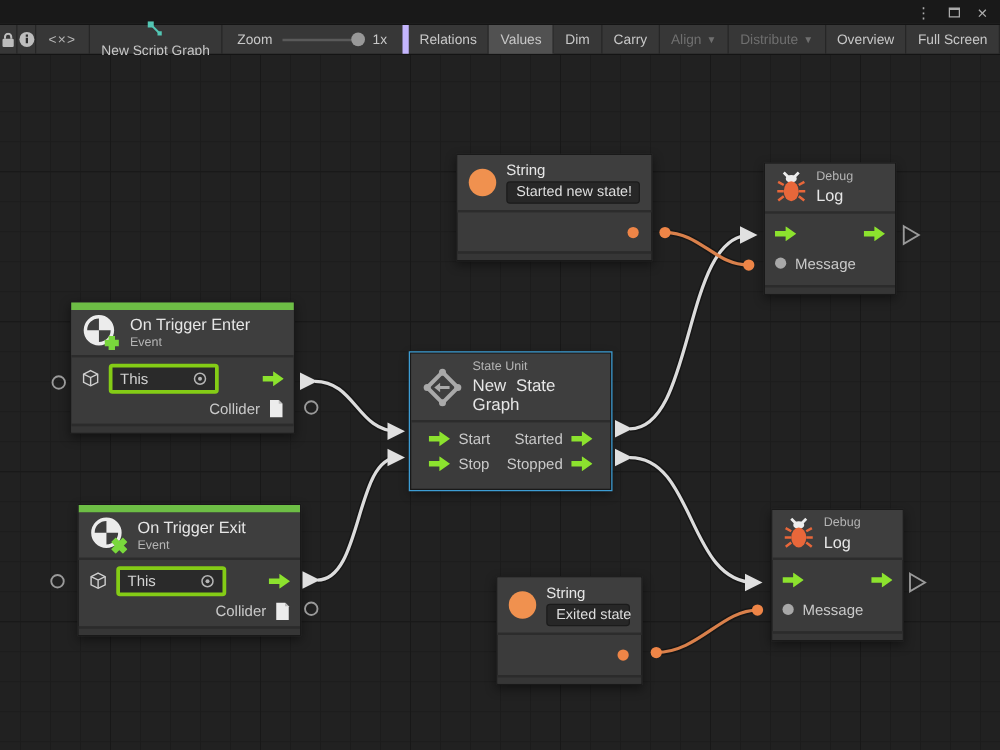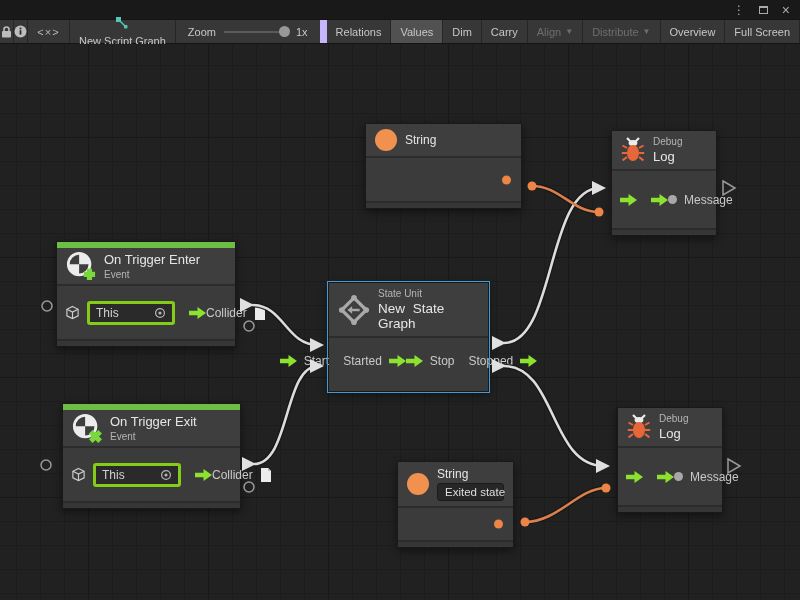--- a/index.html
+++ b/index.html
@@ -20,21 +20,21 @@
   .toolbar { position:absolute; left:0; top:19px; width:800px; height:25px;
              background:#373737; border-top:1px solid #141414; border-bottom:1px solid #141414;
              display:flex; align-items:stretch; font-size:11px; color:#c8c8c8; }
   .tb-item { display:flex; align-items:center; justify-content:center;
              border-right:1px solid #262626; padding:0 9px; white-space:nowrap; }
   .tb-item.sq { width:27px; padding:0; }
   .tb-item.active { background:#515151; }
   .tb-item.disabled { color:#6f6f6f; }
   .tb-caret { font-size:8px; margin-left:4px; }
   .code-glyph { color:#b7b7b7; letter-spacing:1px; }
-  .zoom-group { display:flex; align-items:center; gap:8px; padding:0 12px; border-right:7px solid #c4b5fd; }
+  .zoom-group { display:flex; align-items:center; gap:8px; padding:0 12px; border-right:5px solid #c4b5fd; }
   .zoom-track { position:relative; width:64px; height:2px; background:#5a5a5a; }
   .zoom-handle { position:absolute; right:-2px; top:-4.5px; width:11px; height:11px;
                  border-radius:50%; background:#989898; }
   .graph-name { gap:6px; }
 
   
   .canvas { position:absolute; left:0; top:44px; width:800px; height:556px;
             background-color:#212121;
             background-image:
               linear-gradient(to right,#181818 1px,transparent 1px),
@@ -49,21 +49,21 @@
   .node { position:absolute; z-index:2; background:#3b3b3b; border:1px solid #191919;
           box-shadow:0 3px 8px rgba(0,0,0,.45); display:flex; flex-direction:column; }
   .node.selected { outline:1px solid #3d9dd4;align-items:center; }
   .stripe { height:6px; background:#6dbe45; flex:none; }
   .hdr { display:flex; align-items:center; gap:8px; padding:5px 9px;
          background:#3e3e3e; border-bottom:2px solid #2c2c2c; flex:none; }
   .hdr-col { display:flex; flex-direction:column; gap:2px; min-width:0; }
   .cat { font-size:10px; color:#b5b5b5; }
   .ttl { font-size:13px; color:#e6e6e6; }
   .ttl.spaced { font-size:13.5px; word-spacing:4px; }
-  .rows { flex:1; display:flex; flex-direction:row; justify-content:space-evenly; padding:0 8px; }
+  .rows { flex:1; display:flex; flex-direction:column; justify-content:space-evenly; padding:0 8px; }
   .row { display:flex; align-items:center; gap:7px; font-size:12px; color:#c9c9c9; }
   .row .spacer { flex:1; }
   .ftr { flex:none; height:7px; background:#363636; border-top:2px solid #2b2b2b; margin-top:auto; }
   .orange-ball { width:22px; height:22px; border-radius:50%; background:#f0914f; flex:none; }
   .str-field { background:#272727; border:1px solid #1b1b1b; border-radius:3px;
                padding:2px 7px; font-size:11.5px; color:#dedede; white-space:nowrap; }
   .this-field { background:#2a2a2a; border:3px solid #84cc16; border-radius:3px;
                 padding:2px 6px; font-size:12px; color:#d2d2d2; display:flex;
                 align-items:center; justify-content:space-between; width:88px; }
   .dot-port { width:9px; height:9px; border-radius:50%; flex:none; }
@@ -138,20 +138,21 @@
   <div class="tb-item">Full Screen</div>
 </div>
 
 <div class="canvas">
 
   <div class="node" style="left:365px; top:79px; width:157px; height:86px;">
     <div class="hdr" style="border-bottom-width:2px;">
       <span class="orange-ball"></span>
       <span class="hdr-col">
         <span class="ttl" style="font-size:12px;">String</span>
+        <span class="str-field">Started new state!</span>
       </span>
     </div>
     <div class="body-portrow">
       <span class="dot-port orange"></span>
     </div>
     <div class="ftr"></div>
   </div>
 
   <div class="node" style="left:611px; top:86px; width:106px; height:106px;">
     <div class="hdr">

